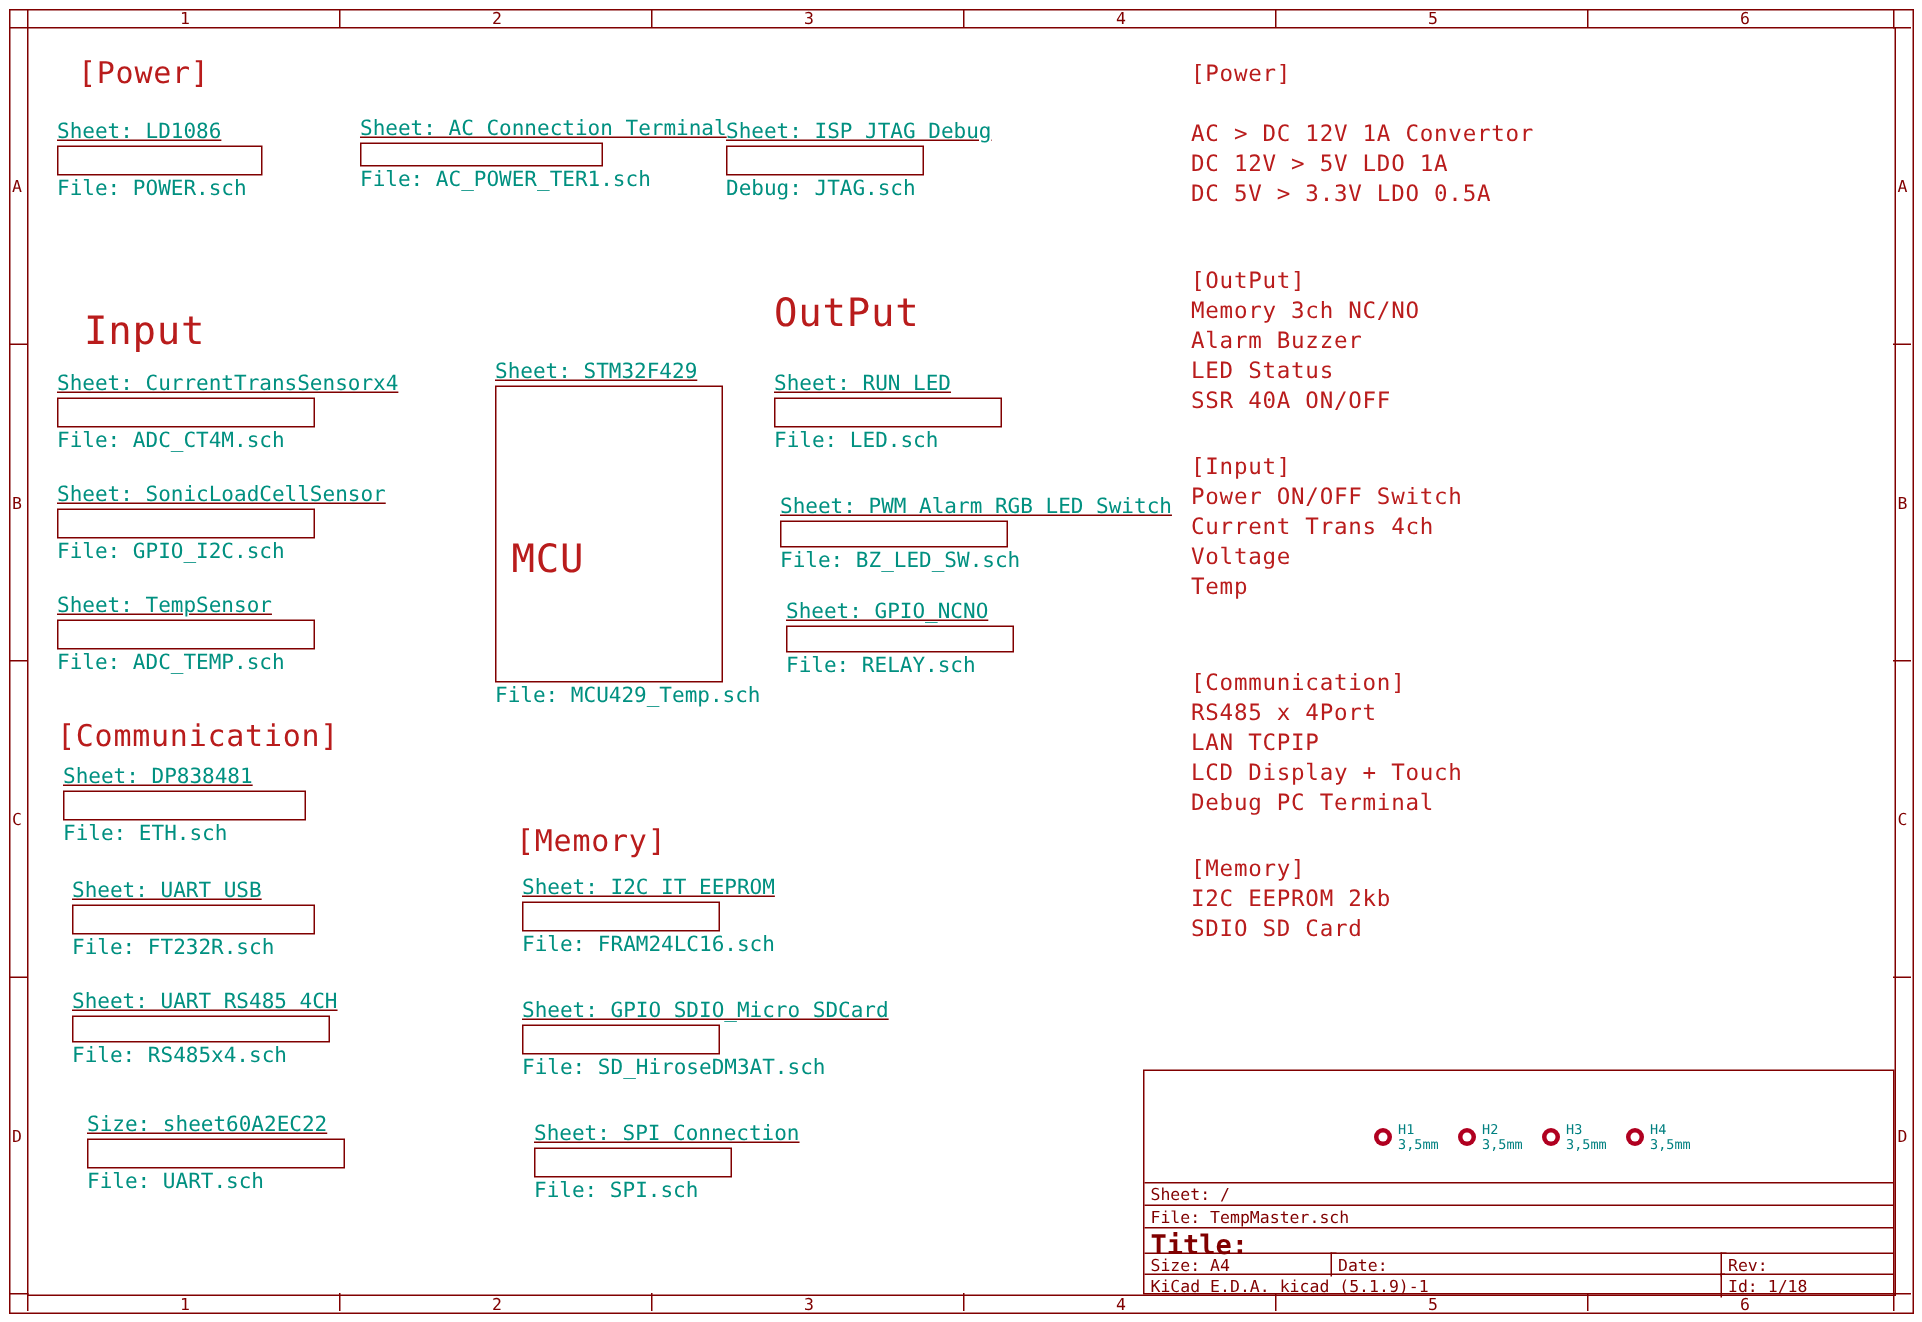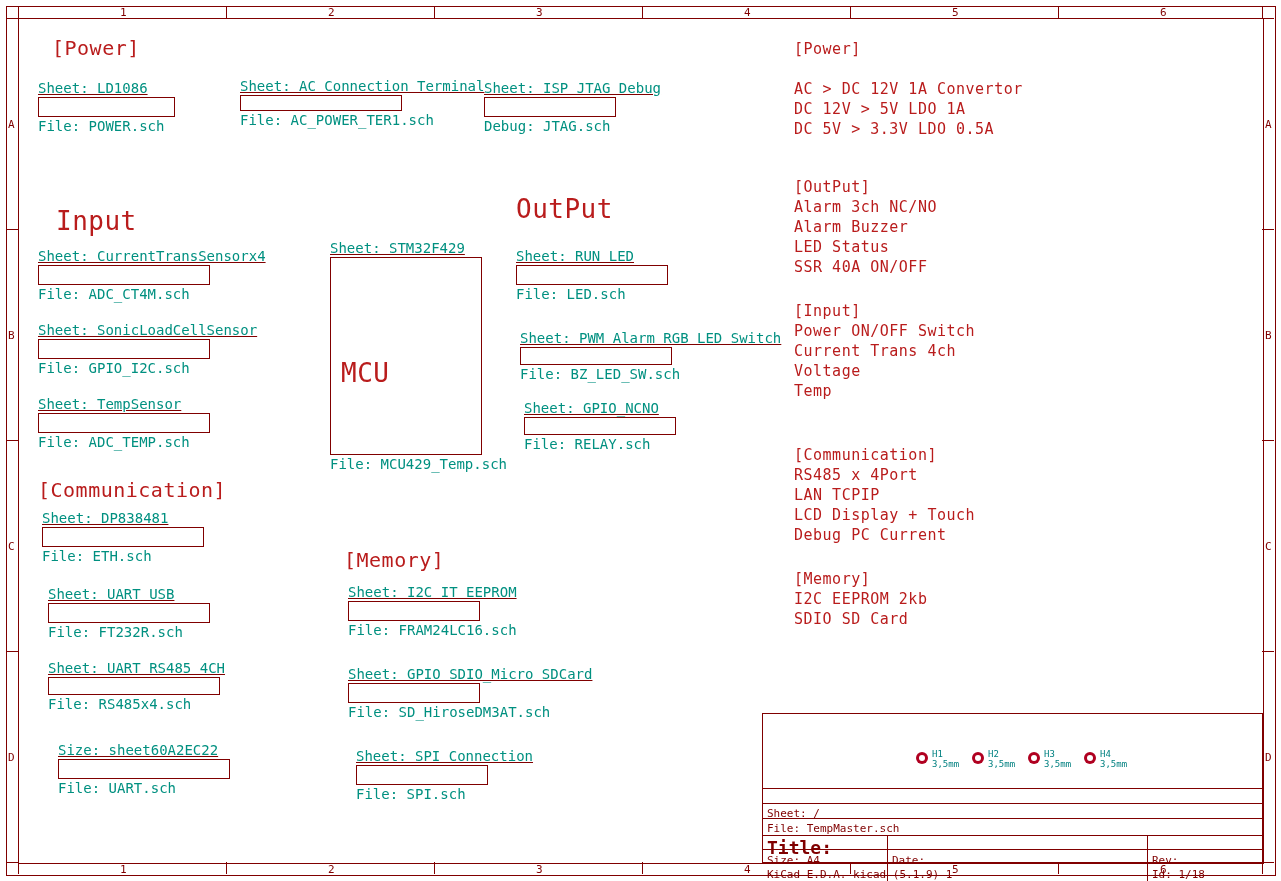--- a/index.html
+++ b/index.html
@@ -12,21 +12,21 @@
 .tickh{width:12px;height:1px}
 .rlabel{position:absolute;color:#800000;font-size:11px}
 .txt{position:absolute;color:#b91c1c;font-size:15px;white-space:nowrap;letter-spacing:0.5px}
 .big{font-size:26px}
 .med{font-size:20px}
 .sheet{position:absolute}
 .sheet .top{color:#009080;font-size:14px;text-decoration:underline;text-decoration-color:#800000;white-space:nowrap}
 .sheet .box{border:1px solid #800000;margin-top:1px}
 .sheet .bot{color:#009080;font-size:14px;white-space:nowrap;margin-top:1px}
 .tblock{position:absolute;border:1px solid #800000}
-.tcell{position:absolute;border-top:1px solid #800000;color:#800000;font-size:11px;padding:18px 4px}
+.tcell{position:absolute;border-top:1px solid #800000;color:#800000;font-size:11px;padding:1px 4px}
 .hole{position:absolute;width:12px;height:12px;border-radius:50%;background:#b00020}
 .hole::after{content:"";position:absolute;left:3px;top:3px;width:6px;height:6px;border-radius:50%;background:#fff}
 .hlbl{position:absolute;color:#008080;font-size:9px;line-height:9px}
 </style>
 </head>
 <body>
 
 <div class="canvas">
 <div class="frame outer"></div>
 <div class="frame inner"></div>
@@ -82,34 +82,34 @@
 <span class="txt big" style="left:56px;top:206px">Input</span>
 <span class="txt big" style="left:516px;top:194px">OutPut</span>
 <span class="txt med" style="left:38px;top:478px">[Communication]</span>
 <span class="txt med" style="left:344px;top:548px">[Memory]</span>
 
 <span class="txt" style="left:794px;top:40px">[Power]</span>
 <span class="txt" style="left:794px;top:80px">AC &gt; DC 12V 1A Convertor</span>
 <span class="txt" style="left:794px;top:100px">DC 12V &gt; 5V LDO 1A</span>
 <span class="txt" style="left:794px;top:120px">DC 5V &gt; 3.3V LDO 0.5A</span>
 <span class="txt" style="left:794px;top:178px">[OutPut]</span>
-<span class="txt" style="left:794px;top:198px">Alarm 3ch NC/NO</span>
+<span class="txt" style="left:794px;top:198px">Memory 3ch NC/NO</span>
 <span class="txt" style="left:794px;top:218px">Alarm Buzzer</span>
 <span class="txt" style="left:794px;top:238px">LED Status</span>
 <span class="txt" style="left:794px;top:258px">SSR 40A ON/OFF</span>
 <span class="txt" style="left:794px;top:302px">[Input]</span>
 <span class="txt" style="left:794px;top:322px">Power ON/OFF Switch</span>
 <span class="txt" style="left:794px;top:342px">Current Trans 4ch</span>
 <span class="txt" style="left:794px;top:362px">Voltage</span>
 <span class="txt" style="left:794px;top:382px">Temp</span>
 <span class="txt" style="left:794px;top:446px">[Communication]</span>
 <span class="txt" style="left:794px;top:466px">RS485 x 4Port</span>
 <span class="txt" style="left:794px;top:486px">LAN TCPIP</span>
 <span class="txt" style="left:794px;top:506px">LCD Display + Touch</span>
-<span class="txt" style="left:794px;top:526px">Debug PC Current</span>
+<span class="txt" style="left:794px;top:526px">Debug PC Terminal</span>
 <span class="txt" style="left:794px;top:570px">[Memory]</span>
 <span class="txt" style="left:794px;top:590px">I2C EEPROM 2kb</span>
 <span class="txt" style="left:794px;top:610px">SDIO SD Card</span>
 
 <div class="sheet" style="left:330px;top:240px">
 <div class="top">Sheet: STM32F429</div>
 <div class="box" style="width:150px;height:196px;position:relative">
 <span class="txt big" style="left:10px;top:100px">MCU</span>
 </div>
 <div class="bot">File: MCU429_Temp.sch</div>

